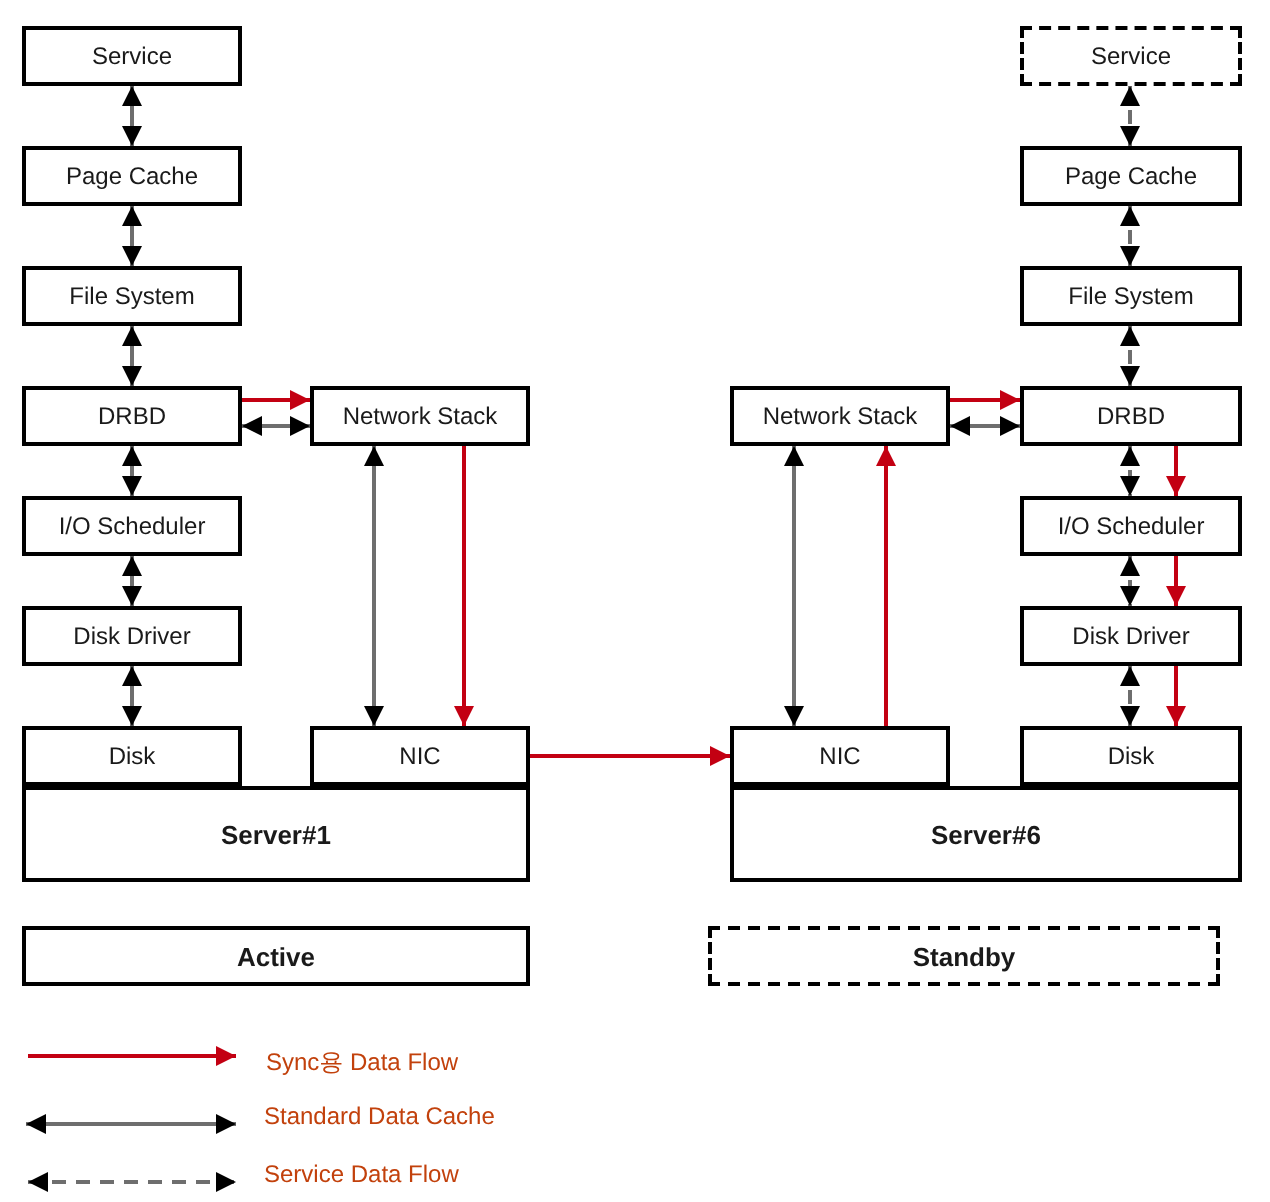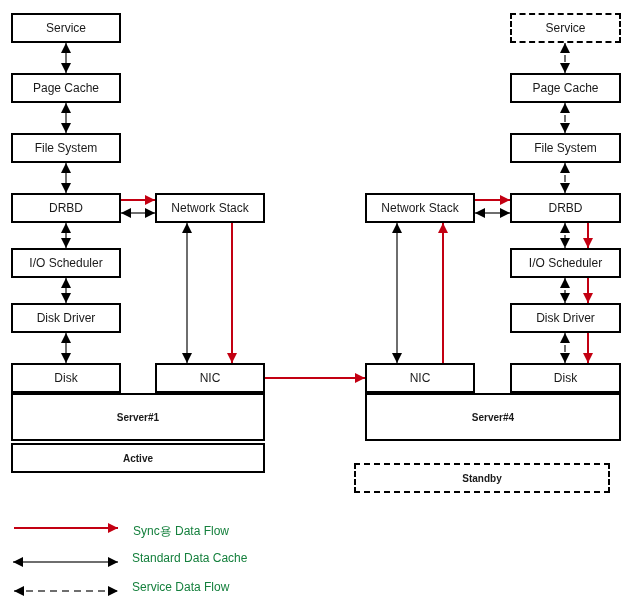--- a/index.html
+++ b/index.html
@@ -23,67 +23,67 @@
     background: #ffffff;
     color: #1a1a1a;
     font-size: 12px;
     display: flex;
     align-items: center;
     justify-content: center;
     text-align: center;
     white-space: nowrap;
   }
   .node.dashed { border-style: dashed; }
-  .node.bold { font-weight: bold; font-size: 10px; }
+  .node.bold { font-weight: bold; font-size: 13px; }
   #edges-svg {
     position: absolute;
     left: 0;
     top: 0;
     width: 635px;
     height: 601px;
     pointer-events: none;
   }
   .edge-standard { stroke: #6e6e6e; stroke-width: 2; }
   .edge-standby  { stroke: #6e6e6e; stroke-width: 2; stroke-dasharray: 7 5; }
   .edge-sync     { stroke: #c30012; stroke-width: 2; }
   .legend-label {
     position: absolute;
     font-size: 12px;
     line-height: 14px;
-    color: #15803d;
+    color: #c2410c;
     white-space: nowrap;
   }
 </style>
 </head>
 <body>
 
 <div id="canvas">
 
   <div id="nodes-layer">
       <div class="node" style="left: 11px; top: 13px; width: 110px; height: 30px;">Service</div>
       <div class="node" style="left: 11px; top: 73px; width: 110px; height: 30px;">Page Cache</div>
       <div class="node" style="left: 11px; top: 133px; width: 110px; height: 30px;">File System</div>
       <div class="node" style="left: 11px; top: 193px; width: 110px; height: 30px;">DRBD</div>
       <div class="node" style="left: 11px; top: 248px; width: 110px; height: 30px;">I/O Scheduler</div>
       <div class="node" style="left: 11px; top: 303px; width: 110px; height: 30px;">Disk Driver</div>
       <div class="node" style="left: 11px; top: 363px; width: 110px; height: 30px;">Disk</div>
       <div class="node" style="left: 155px; top: 193px; width: 110px; height: 30px;">Network Stack</div>
       <div class="node" style="left: 155px; top: 363px; width: 110px; height: 30px;">NIC</div>
       <div class="node bold" style="left: 11px; top: 393px; width: 254px; height: 48px;">Server#1</div>
-      <div class="node bold" style="left: 11px; top: 443px; width: 254px; height: 30px;">Active</div>
+      <div class="node bold" style="left: 11px; top: 463px; width: 254px; height: 30px;">Active</div>
       <div class="node dashed" style="left: 510px; top: 13px; width: 111px; height: 30px;">Service</div>
       <div class="node" style="left: 510px; top: 73px; width: 111px; height: 30px;">Page Cache</div>
       <div class="node" style="left: 510px; top: 133px; width: 111px; height: 30px;">File System</div>
       <div class="node" style="left: 510px; top: 193px; width: 111px; height: 30px;">DRBD</div>
       <div class="node" style="left: 510px; top: 248px; width: 111px; height: 30px;">I/O Scheduler</div>
       <div class="node" style="left: 510px; top: 303px; width: 111px; height: 30px;">Disk Driver</div>
       <div class="node" style="left: 510px; top: 363px; width: 111px; height: 30px;">Disk</div>
       <div class="node" style="left: 365px; top: 193px; width: 110px; height: 30px;">Network Stack</div>
       <div class="node" style="left: 365px; top: 363px; width: 110px; height: 30px;">NIC</div>
-      <div class="node bold" style="left: 365px; top: 393px; width: 256px; height: 48px;">Server#4</div>
+      <div class="node bold" style="left: 365px; top: 393px; width: 256px; height: 48px;">Server#6</div>
       <div class="node dashed bold" style="left: 354px; top: 463px; width: 256px; height: 30px; text-align: center;">Standby</div>
     </div>
 
   <svg id="edges-svg" xmlns="http://www.w3.org/2000/svg">
     <defs>
       <marker id="mh-black" viewBox="0 0 10 10" markerUnits="userSpaceOnUse" markerWidth="10" markerHeight="10" refX="10" refY="5" orient="auto-start-reverse">
         <path d="M0,0 L10,5 L0,10 Z" fill="#000000"></path>
       </marker>
       <marker id="mh-red" viewBox="0 0 10 10" markerUnits="userSpaceOnUse" markerWidth="11" markerHeight="10" refX="10" refY="5" orient="auto-start-reverse">
         <path d="M0,0 L10,5 L0,10 Z" fill="#c30012"></path>

